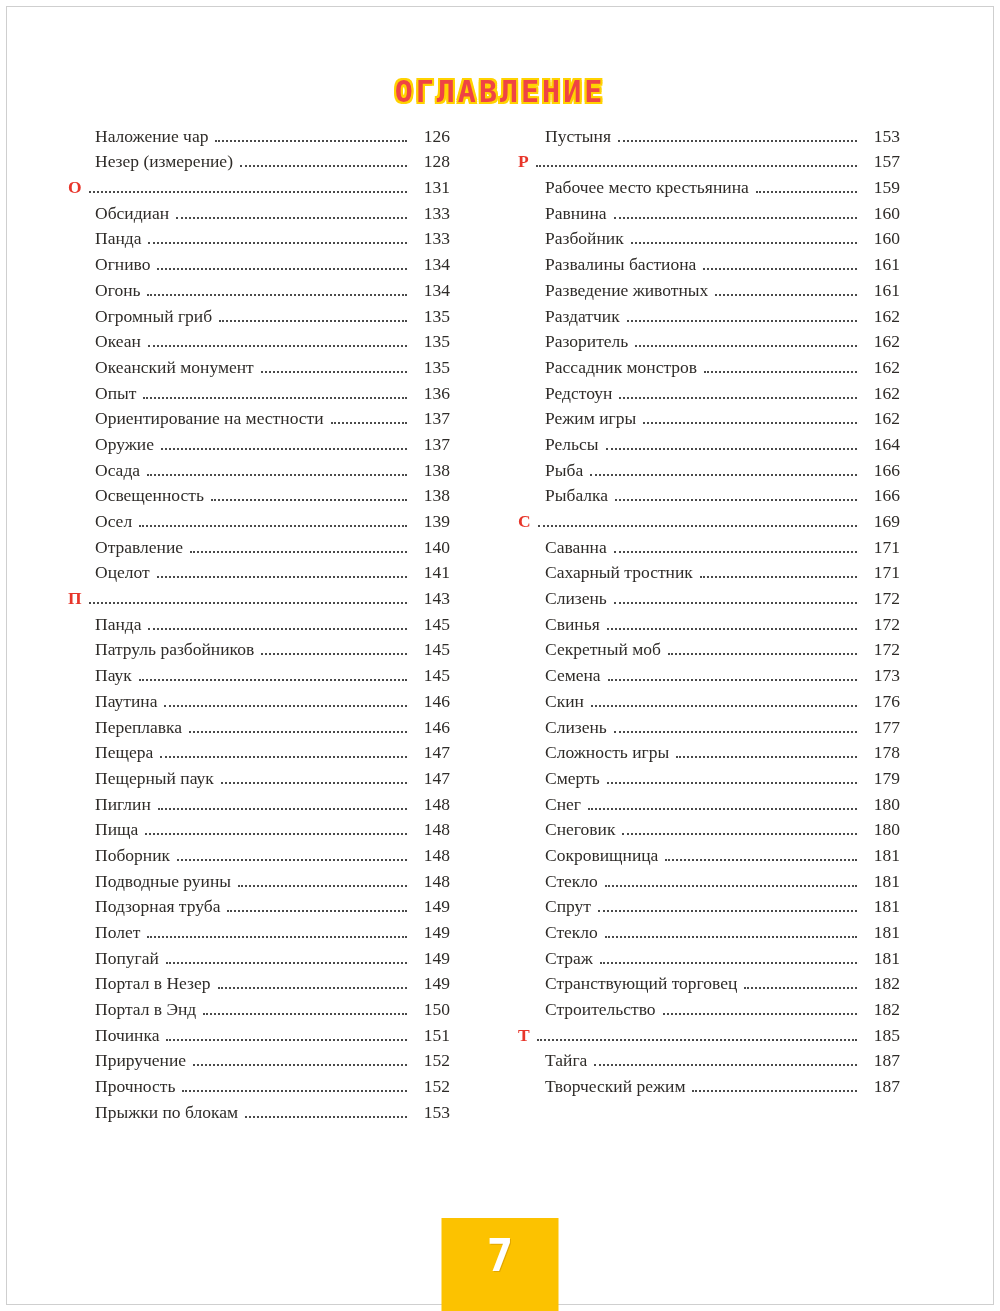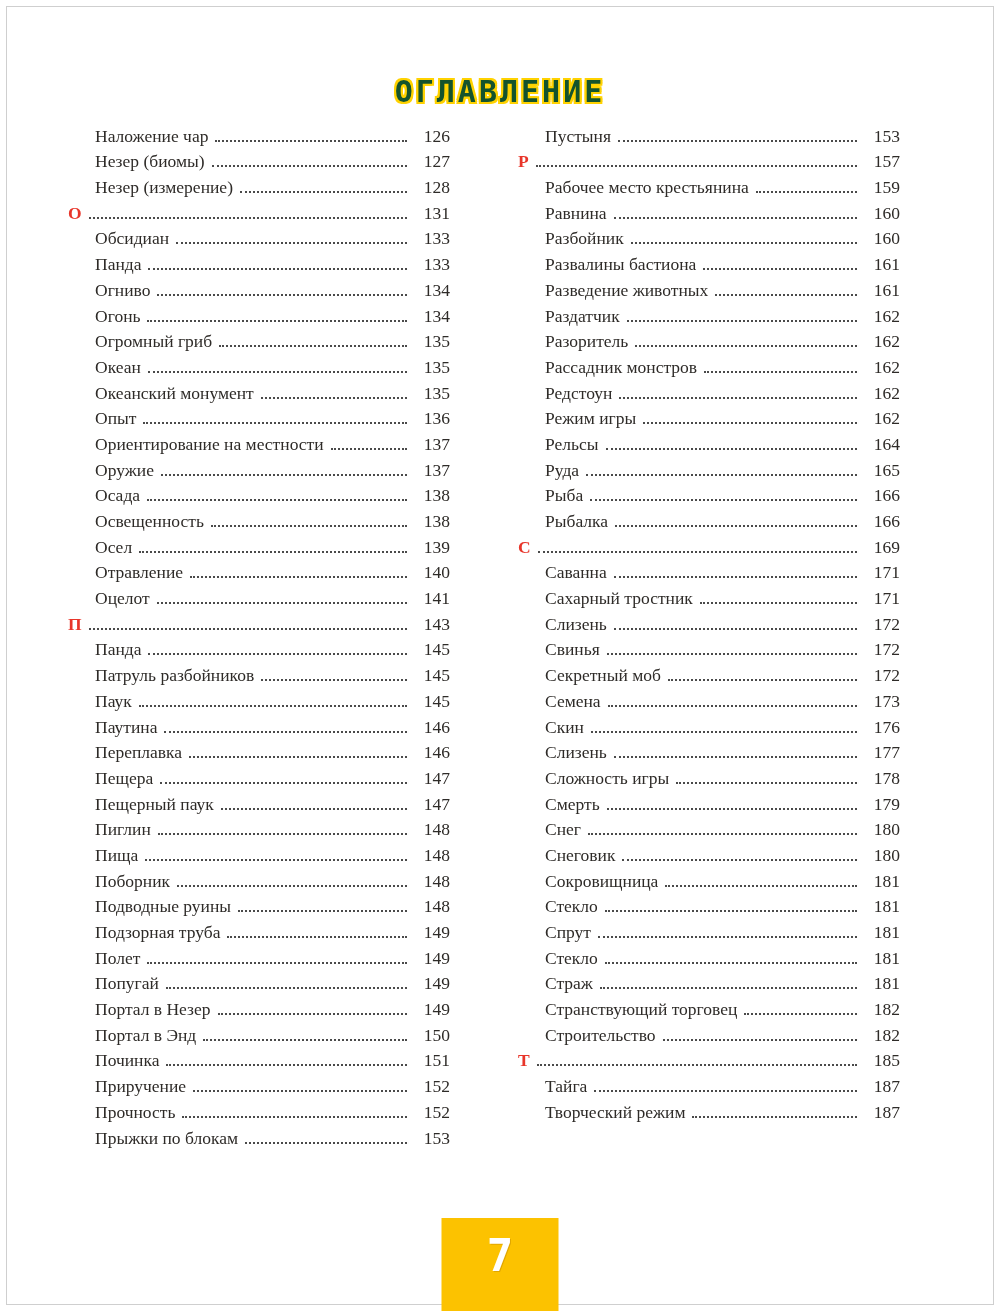--- a/index.html
+++ b/index.html
@@ -22,21 +22,21 @@
   .toc-title {
     position: absolute;
     top: 74px;
     left: 0;
     right: 0;
     text-align: center;
     font-family: "DejaVu Sans Mono", monospace;
     font-weight: bold;
     font-size: 30px;
     letter-spacing: 3px;
-    color: #14532d;
+    color: #ef4444;
     text-shadow:
       -2px -2px 0 #ffd200, 2px -2px 0 #ffd200,
       -2px  2px 0 #ffd200, 2px  2px 0 #ffd200,
       -2px  0   0 #ffd200, 2px  0   0 #ffd200,
        0   -2px 0 #ffd200, 0    2px 0 #ffd200;
   }
   .columns {
     position: absolute;
     top: 121px;
     left: 68px;
@@ -98,25 +98,20 @@
   <div class="toc-title">ОГЛАВЛЕНИЕ</div>
 
   <div class="columns">
     <div class="col">
         <div class="row entry">
           <span class="label">Наложение чар</span>
           <span class="dots"></span>
           <span class="pagenum">126</span>
         </div>
         <div class="row entry">
-          <span class="label">Незер (биомы)</span>
-          <span class="dots"></span>
-          <span class="pagenum">127</span>
-        </div>
-        <div class="row entry">
           <span class="label">Незер (измерение)</span>
           <span class="dots"></span>
           <span class="pagenum">128</span>
         </div>
         <div class="row letter">
           <span class="label">О</span>
           <span class="dots"></span>
           <span class="pagenum">131</span>
         </div>
         <div class="row entry">
@@ -358,25 +353,20 @@
         </div>
         <div class="row entry">
           <span class="label">Режим игры</span>
           <span class="dots"></span>
           <span class="pagenum">162</span>
         </div>
         <div class="row entry">
           <span class="label">Рельсы</span>
           <span class="dots"></span>
           <span class="pagenum">164</span>
-        </div>
-        <div class="row entry">
-          <span class="label">Руда</span>
-          <span class="dots"></span>
-          <span class="pagenum">165</span>
         </div>
         <div class="row entry">
           <span class="label">Рыба</span>
           <span class="dots"></span>
           <span class="pagenum">166</span>
         </div>
         <div class="row entry">
           <span class="label">Рыбалка</span>
           <span class="dots"></span>
           <span class="pagenum">166</span>

